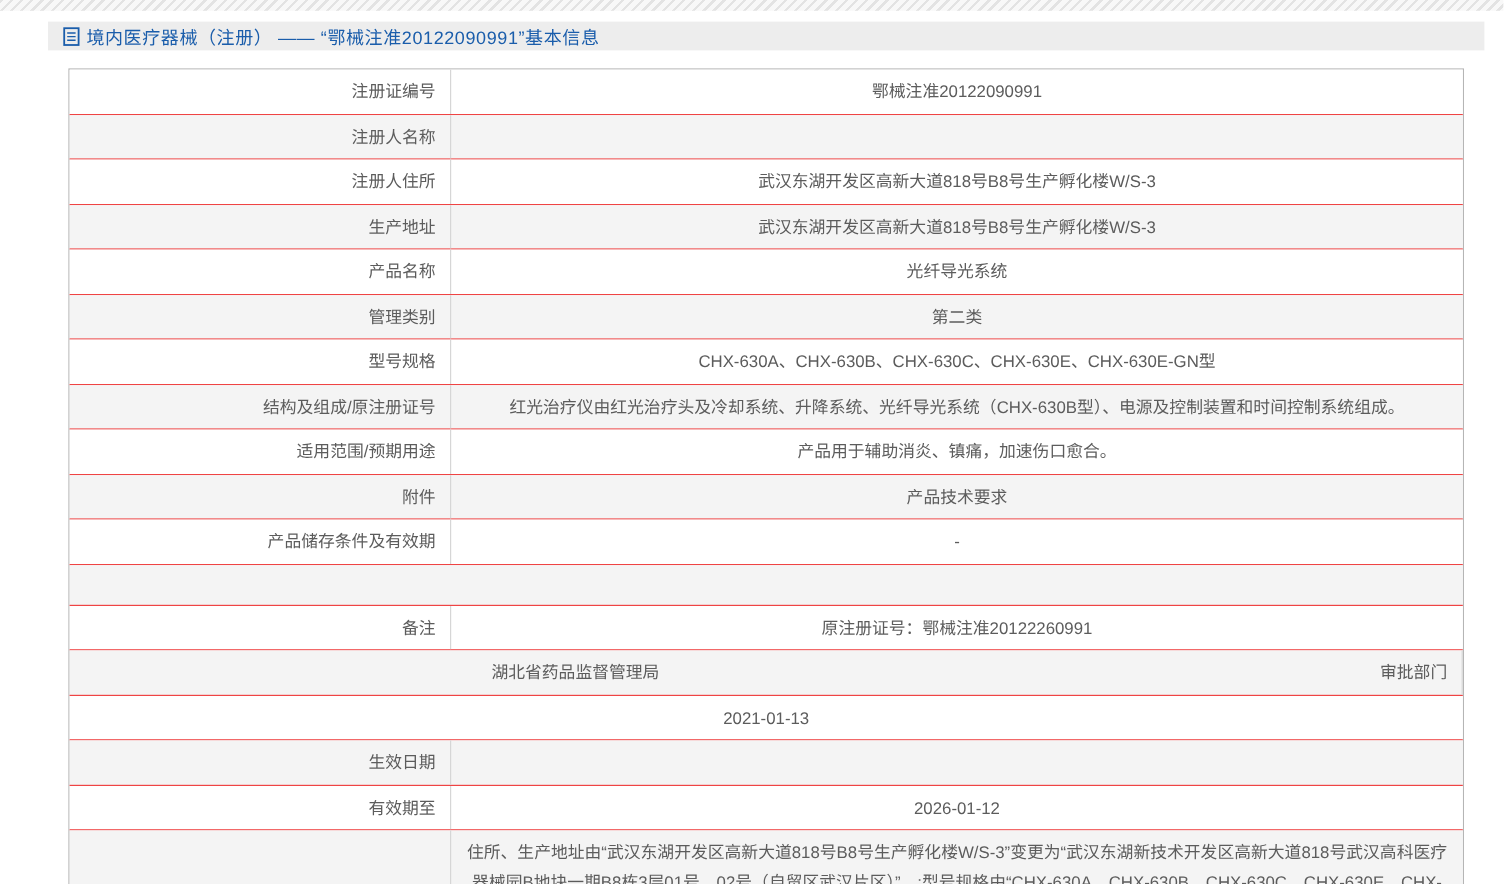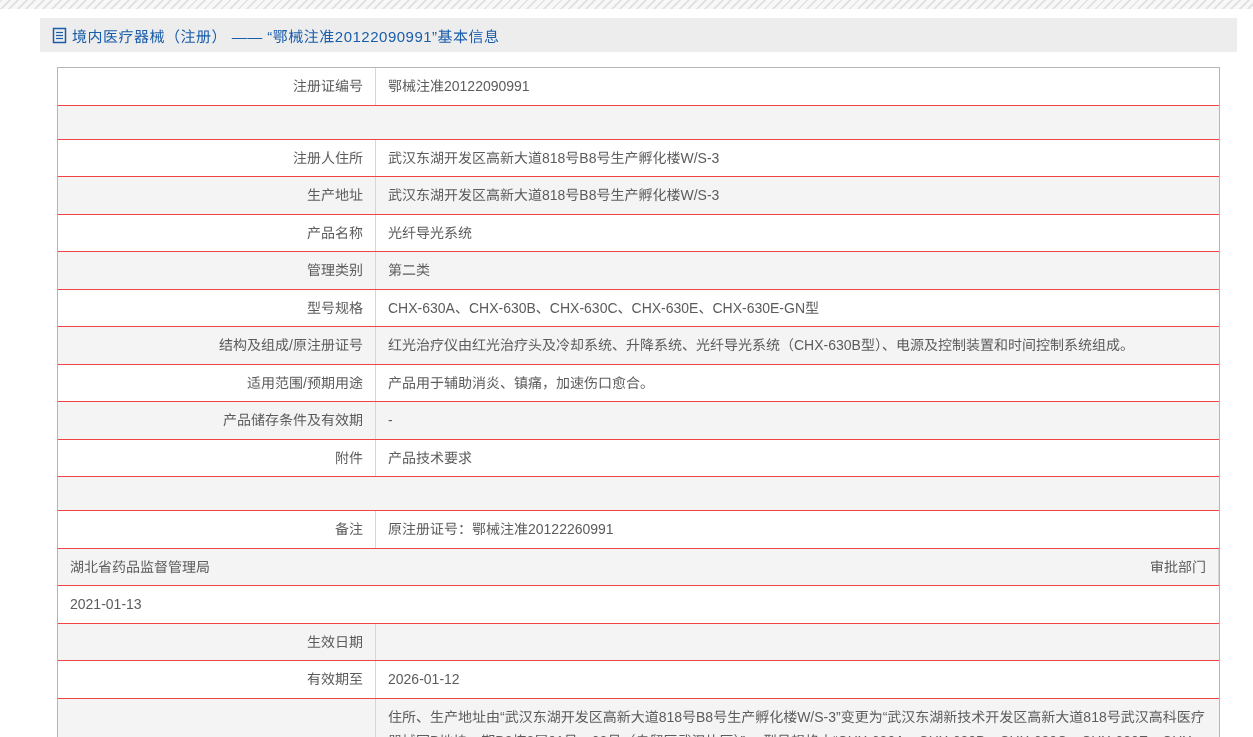--- a/index.html
+++ b/index.html
@@ -23,21 +23,21 @@
       #e3e3e3 0px, #e3e3e3 2px,
       #f8f8f8 2px, #f8f8f8 6px
     );
   }
   .page {
     margin-left: 40px;
     margin-right: 16px;
   }
   .header-bar {
     margin-top: 9px;
-    height: 34px;
+    height: 24px;
     background: #ededed;
     display: flex;
     align-items: center;
     padding-left: 12px;
     box-sizing: border-box;
   }
   .header-bar .doc-icon {
     display: inline-flex;
     margin-right: 5px;
     flex: 0 0 auto;
@@ -73,21 +73,21 @@
     flex: 0 0 318px;
     text-align: right;
     border-right: 1px solid #d6d6d6;
     align-self: stretch;
     display: flex;
     align-items: center;
     justify-content: flex-end;
   }
   .cell.value {
     flex: 1 1 auto;
-    text-align: left;
+    text-align: center;
   }
 </style>
 </head>
 <body>
 
 <div class="top-stripe"></div>
 
 <div class="page">
 
   <div class="header-bar">
@@ -102,20 +102,21 @@
     <span class="header-title">境内医疗器械（注册） —— “鄂械注准20122090991”基本信息</span>
   </div>
 
   <div class="table-wrap" id="info-table">
   <div class="row">
     <div class="cell label">注册证编号</div>
     <div class="cell value">鄂械注准20122090991</div>
   </div>
 
   <div class="row">
+    <div class="cell label">注册人名称</div>
   </div>
 
   <div class="row">
     <div class="cell label">注册人住所</div>
     <div class="cell value">武汉东湖开发区高新大道818号B8号生产孵化楼W/S-3</div>
   </div>
 
   <div class="row">
     <div class="cell label">生产地址</div>
     <div class="cell value">武汉东湖开发区高新大道818号B8号生产孵化楼W/S-3</div>
@@ -140,27 +141,27 @@
     <div class="cell label">结构及组成/原注册证号</div>
     <div class="cell value">红光治疗仪由红光治疗头及冷却系统、升降系统、光纤导光系统（CHX-630B型）、电源及控制装置和时间控制系统组成。</div>
   </div>
 
   <div class="row">
     <div class="cell label">适用范围/预期用途</div>
     <div class="cell value">产品用于辅助消炎、镇痛，加速伤口愈合。</div>
   </div>
 
   <div class="row">
-    <div class="cell label">产品储存条件及有效期</div>
-    <div class="cell value">-</div>
+    <div class="cell label">附件</div>
+    <div class="cell value">产品技术要求</div>
   </div>
 
   <div class="row">
-    <div class="cell label">附件</div>
-    <div class="cell value">产品技术要求</div>
+    <div class="cell label">产品储存条件及有效期</div>
+    <div class="cell value">-</div>
   </div>
 
   <div class="row">
     <div class="cell value"></div>
   </div>
 
   <div class="row">
     <div class="cell label">备注</div>
     <div class="cell value">原注册证号：鄂械注准20122260991</div>
   </div>

